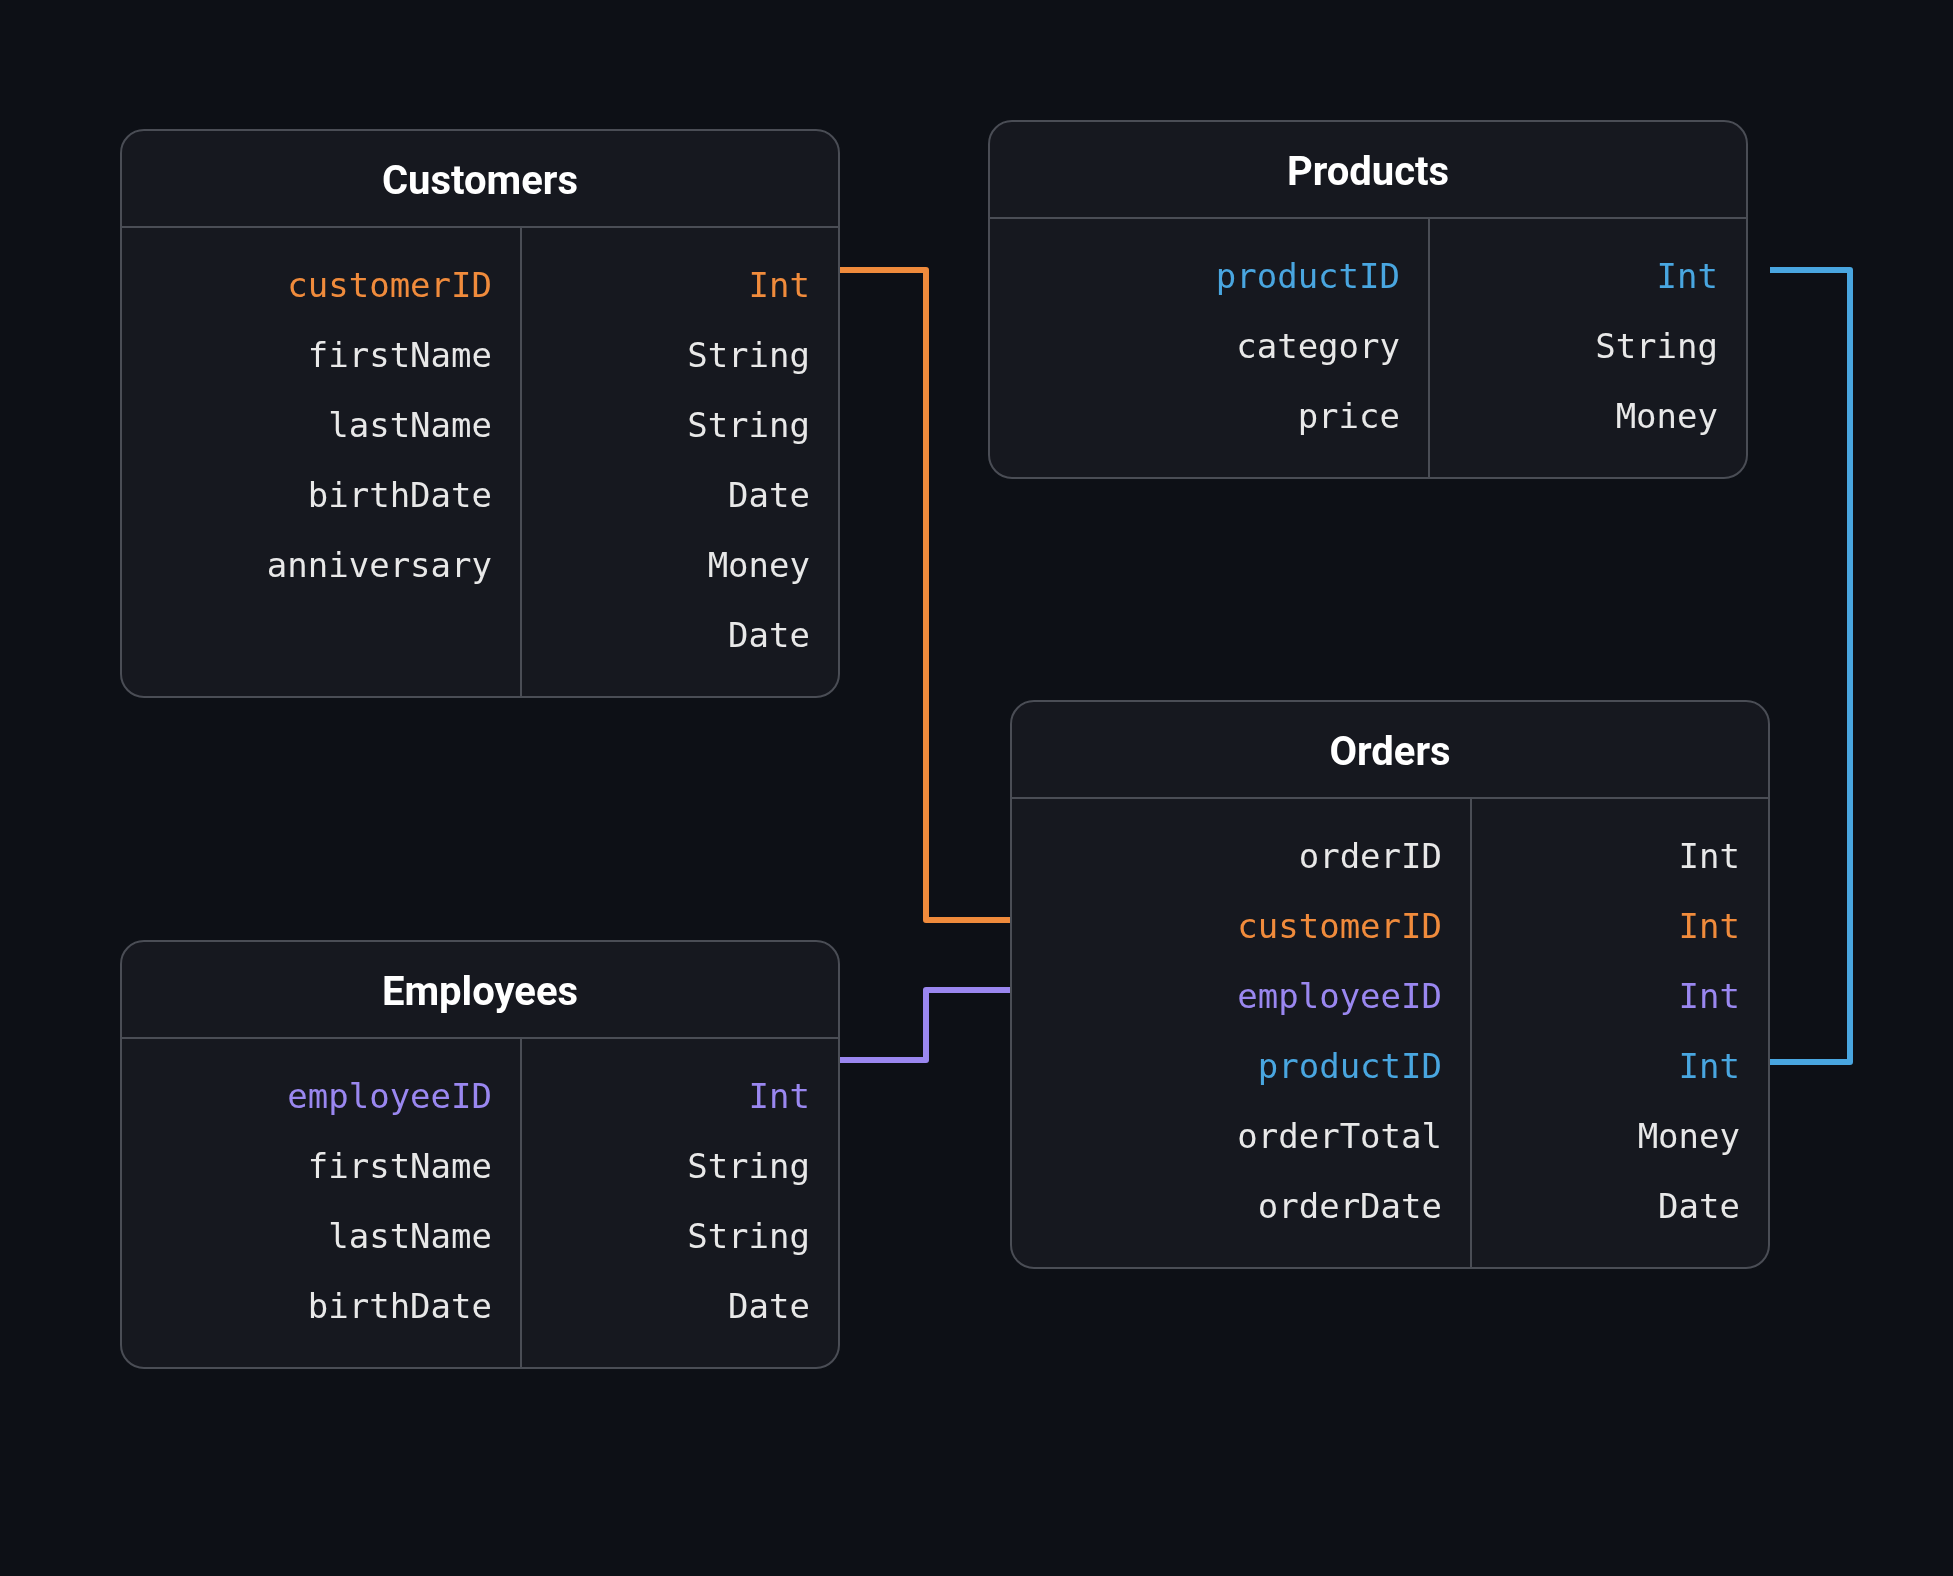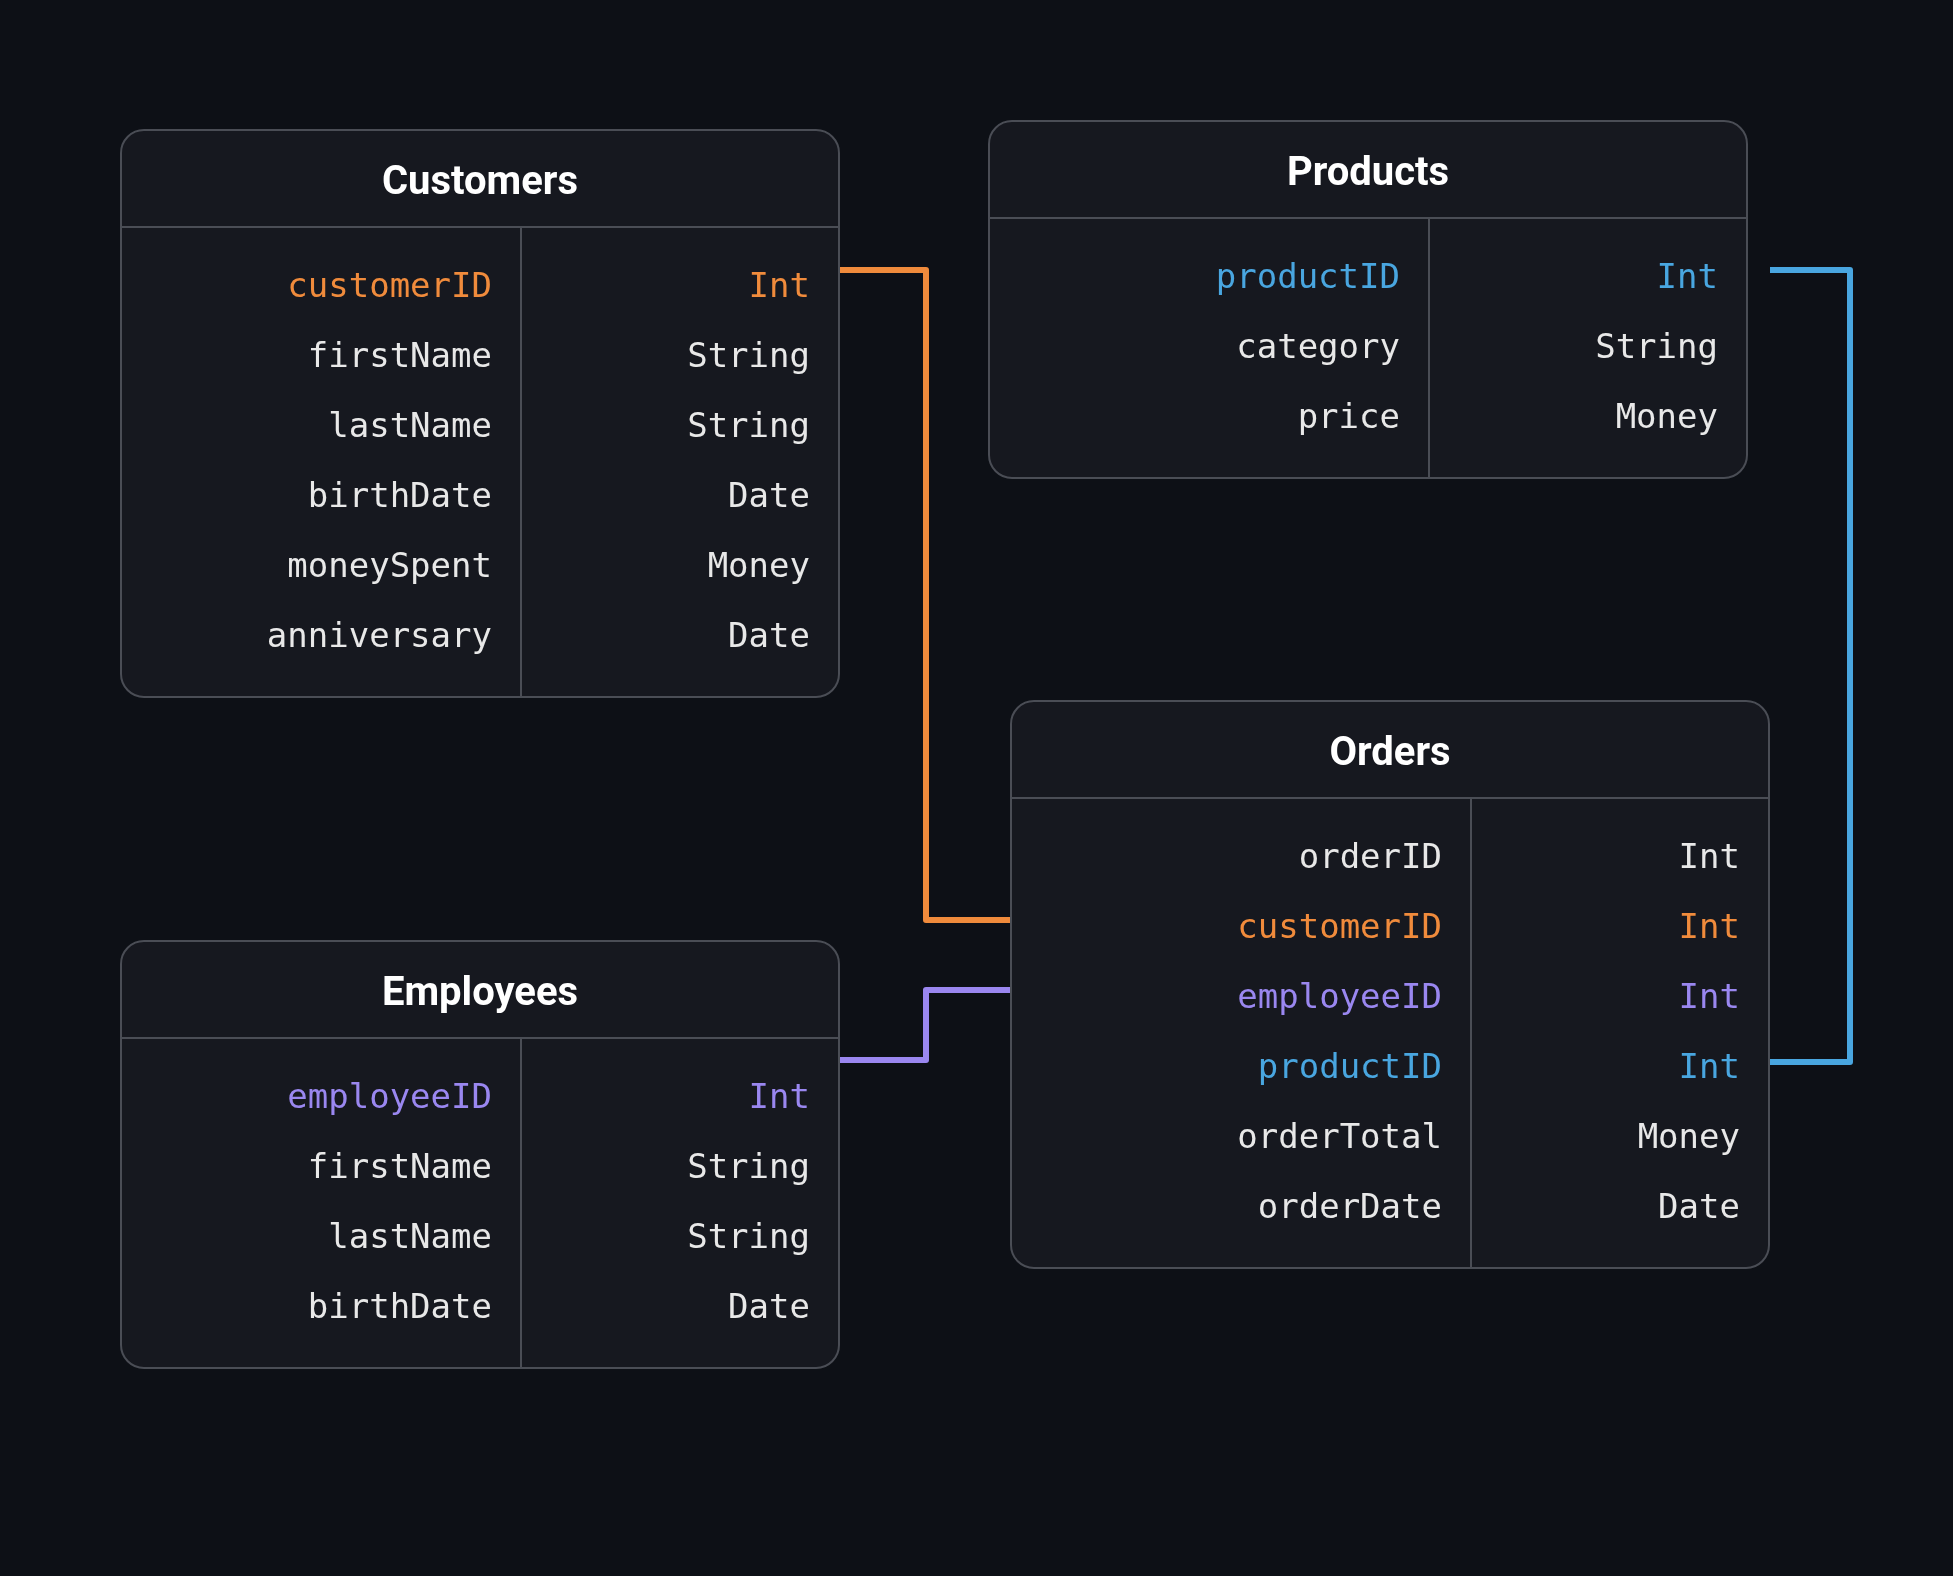--- a/index.html
+++ b/index.html
@@ -71,21 +71,20 @@
   </svg>
 
   <div class="table" style="left:120px; top:120px; width:720px;margin-top:9px;">
     <div class="table-title">Customers</div>
     <div class="table-body">
       <div class="col col-names" style="width:400px">
         <div class="row c-orange">customerID</div>
         <div class="row c-default">firstName</div>
         <div class="row c-default">lastName</div>
         <div class="row c-default">birthDate</div>
-        <div class="row c-default">moneySpent</div>
         <div class="row c-default">anniversary</div>
       </div>
       <div class="col col-types">
         <div class="row c-orange">Int</div>
         <div class="row c-default">String</div>
         <div class="row c-default">String</div>
         <div class="row c-default">Date</div>
         <div class="row c-default">Money</div>
         <div class="row c-default">Date</div>
       </div>

